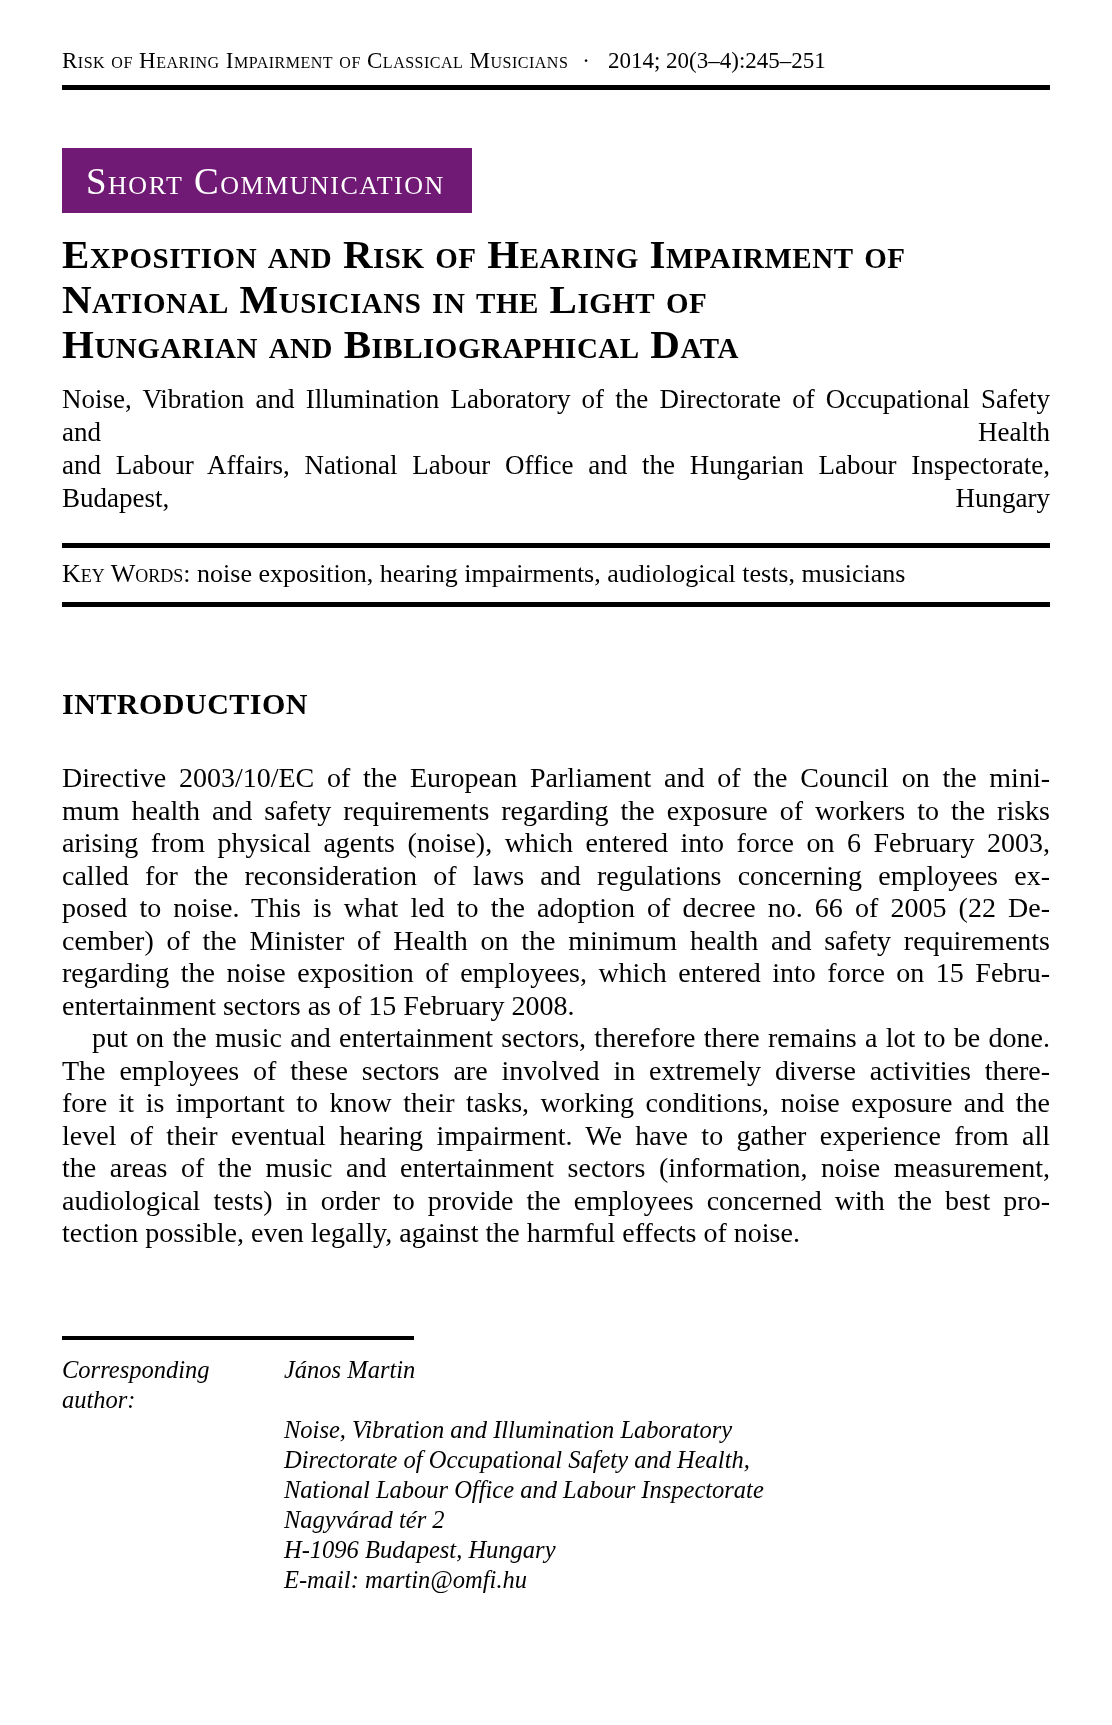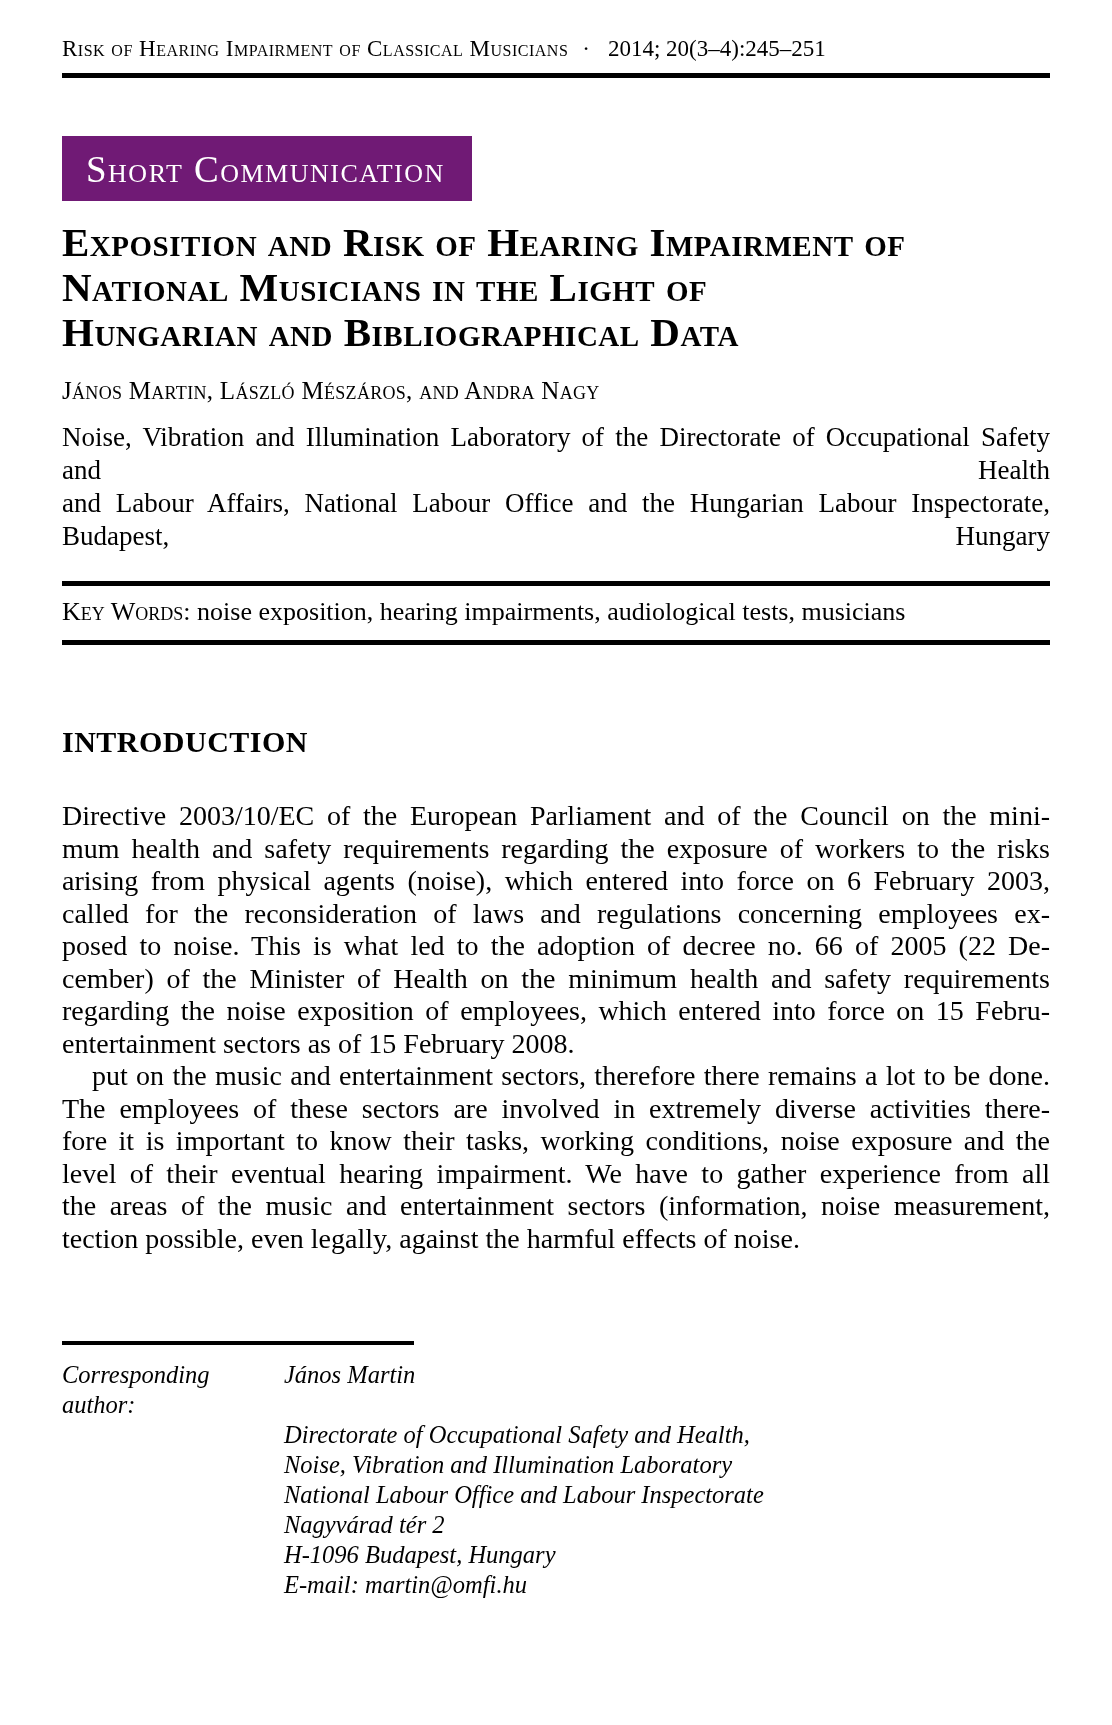--- a/index.html
+++ b/index.html
@@ -10,21 +10,21 @@
     height: 1725px;
     margin: 0 auto;
     background: #ffffff;
     color: #000000;
     font-family: "Liberation Serif", "DejaVu Serif", serif;
     padding: 0 62px;
     overflow: hidden;
   }
   
   .running-head {
-    margin-top: 36px;
+    margin-top: 48px;
     display: flex;
     align-items: center;
     font-size: 23px;
     white-space: nowrap;
   }
   .running-title { font-variant: small-caps; letter-spacing: 0.5px; }
   .citation-sep { margin: 0 18px 0 14px; }
   .rule-thick {
     height: 5px;
     background: #000000;
@@ -123,21 +123,20 @@
   </div>
 
   
   <h1 class="title">
       <div>Exposition and Risk of Hearing Impairment of</div>
       <div>National Musicians in the Light of</div>
       <div class="last">Hungarian and Bibliographical Data</div>
     </h1>
 
   
-  <div class="authors">János Martin, László Mészáros, and Andra Nagy</div>
 
   
   <div class="affiliation">
       <div class="jline">Noise, Vibration and Illumination Laboratory of the Directorate of Occupational Safety and Health</div>
       <div class="jline last">and Labour Affairs, National Labour Office and the Hungarian Labour Inspectorate, Budapest, Hungary</div>
     </div>
 
   
   <div class="kw-block">
     <span class="kw-label">Key Words:</span>
@@ -156,34 +155,35 @@
       <div class="jline">cember) of the Minister of Health on the minimum health and safety requirements</div>
       <div class="jline">regarding the noise exposition of employees, which entered into force on 15 Febru-</div>
       <div class="jline last">entertainment sectors as of 15 February 2008.</div>
     </div>
   <div class="body-text para-indent" style="margin-top:0;">
       <div class="jline">put on the music and entertainment sectors, therefore there remains a lot to be done.</div>
       <div class="jline">The employees of these sectors are involved in extremely diverse activities there-</div>
       <div class="jline">fore it is important to know their tasks, working conditions, noise exposure and the</div>
       <div class="jline">level of their eventual hearing impairment. We have to gather experience from all</div>
       <div class="jline">the areas of the music and entertainment sectors (information, noise measurement,</div>
+      <div class="jline">audiological tests) in order to provide the employees concerned with the best pro-</div>
       <div class="jline last">tection possible, even legally, against the harmful effects of noise.</div>
     </div>
 
   
   <div class="footnote">
     <div class="footnote-rule"></div>
     <div class="corr">
       <div class="corr-row">
         <span class="corr-label">Corresponding author:</span>
         <span>János Martin</span>
       </div>
       <div class="addr">
+          <div>Noise, Vibration and Illumination Laboratory</div>
           <div>Directorate of Occupational Safety and Health,</div>
-          <div>Noise, Vibration and Illumination Laboratory</div>
           <div>National Labour Office and Labour Inspectorate</div>
           <div>Nagyvárad tér 2</div>
           <div>H-1096 Budapest, Hungary</div>
           <div class="last">E-mail: martin@omfi.hu</div>
         </div>
     </div>
 
   </div>
 
 </div>

